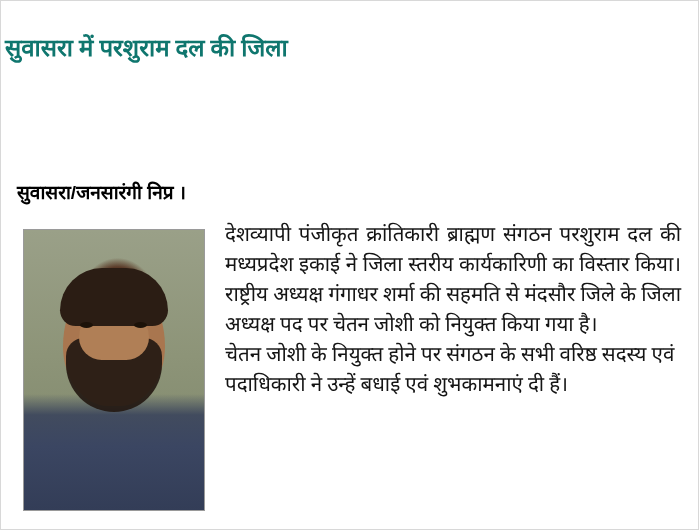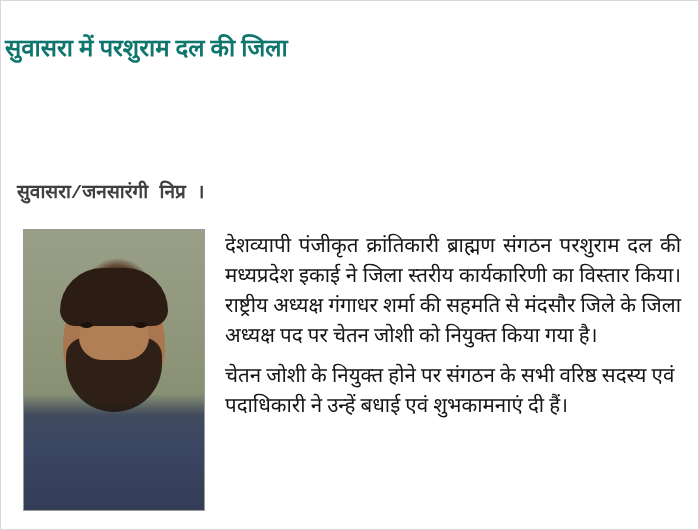--- a/index.html
+++ b/index.html
@@ -34,25 +34,25 @@
     letter-spacing: 0px;
   }
   .headline-line {
     display: block;
     white-space: nowrap;
   }
   .dateline {
     position: absolute;
     left: 16px;
     top: 180px;
-    font-family: Liberation Mono, monospace;
+    font-family: Liberation Sans, sans-serif;
     font-weight: bold;
     font-size: 19px;
     line-height: 24px;
-    color: #404040;
+    color: #000000;
   }
   .photo {
     position: absolute;
     left: 22px;
     top: 228px;
     width: 182px;
     height: 282px;
     border: 1px solid #9a9a9a;
     box-sizing: border-box;
     overflow: hidden;
@@ -133,34 +133,34 @@
     width: 13px;
     height: 6px;
     background: #1c1209;
     border-radius: 50%;
   }
   .photo-eye.left { left: 56px; }
   .photo-eye.right { left: 110px; }
   .body-text {
     position: absolute;
     left: 224px;
-    top: 229px;
+    top: 218px;
     width: 456px;
     font-family: "Liberation Serif", serif;
     font-size: 20.5px;
     line-height: 30px;
     color: #141414;
     text-align: justify;
     text-justify: inter-word;
   }
   .body-text p {
     margin: 0 0 0 0;
   }
   .body-text p + p {
-    margin-top: 10px;
+    margin-top: 0px;
   }
   .para-last {
     text-align: left;
   }
 </style>
 </head>
 <body>
 
 <div class="page">
 

